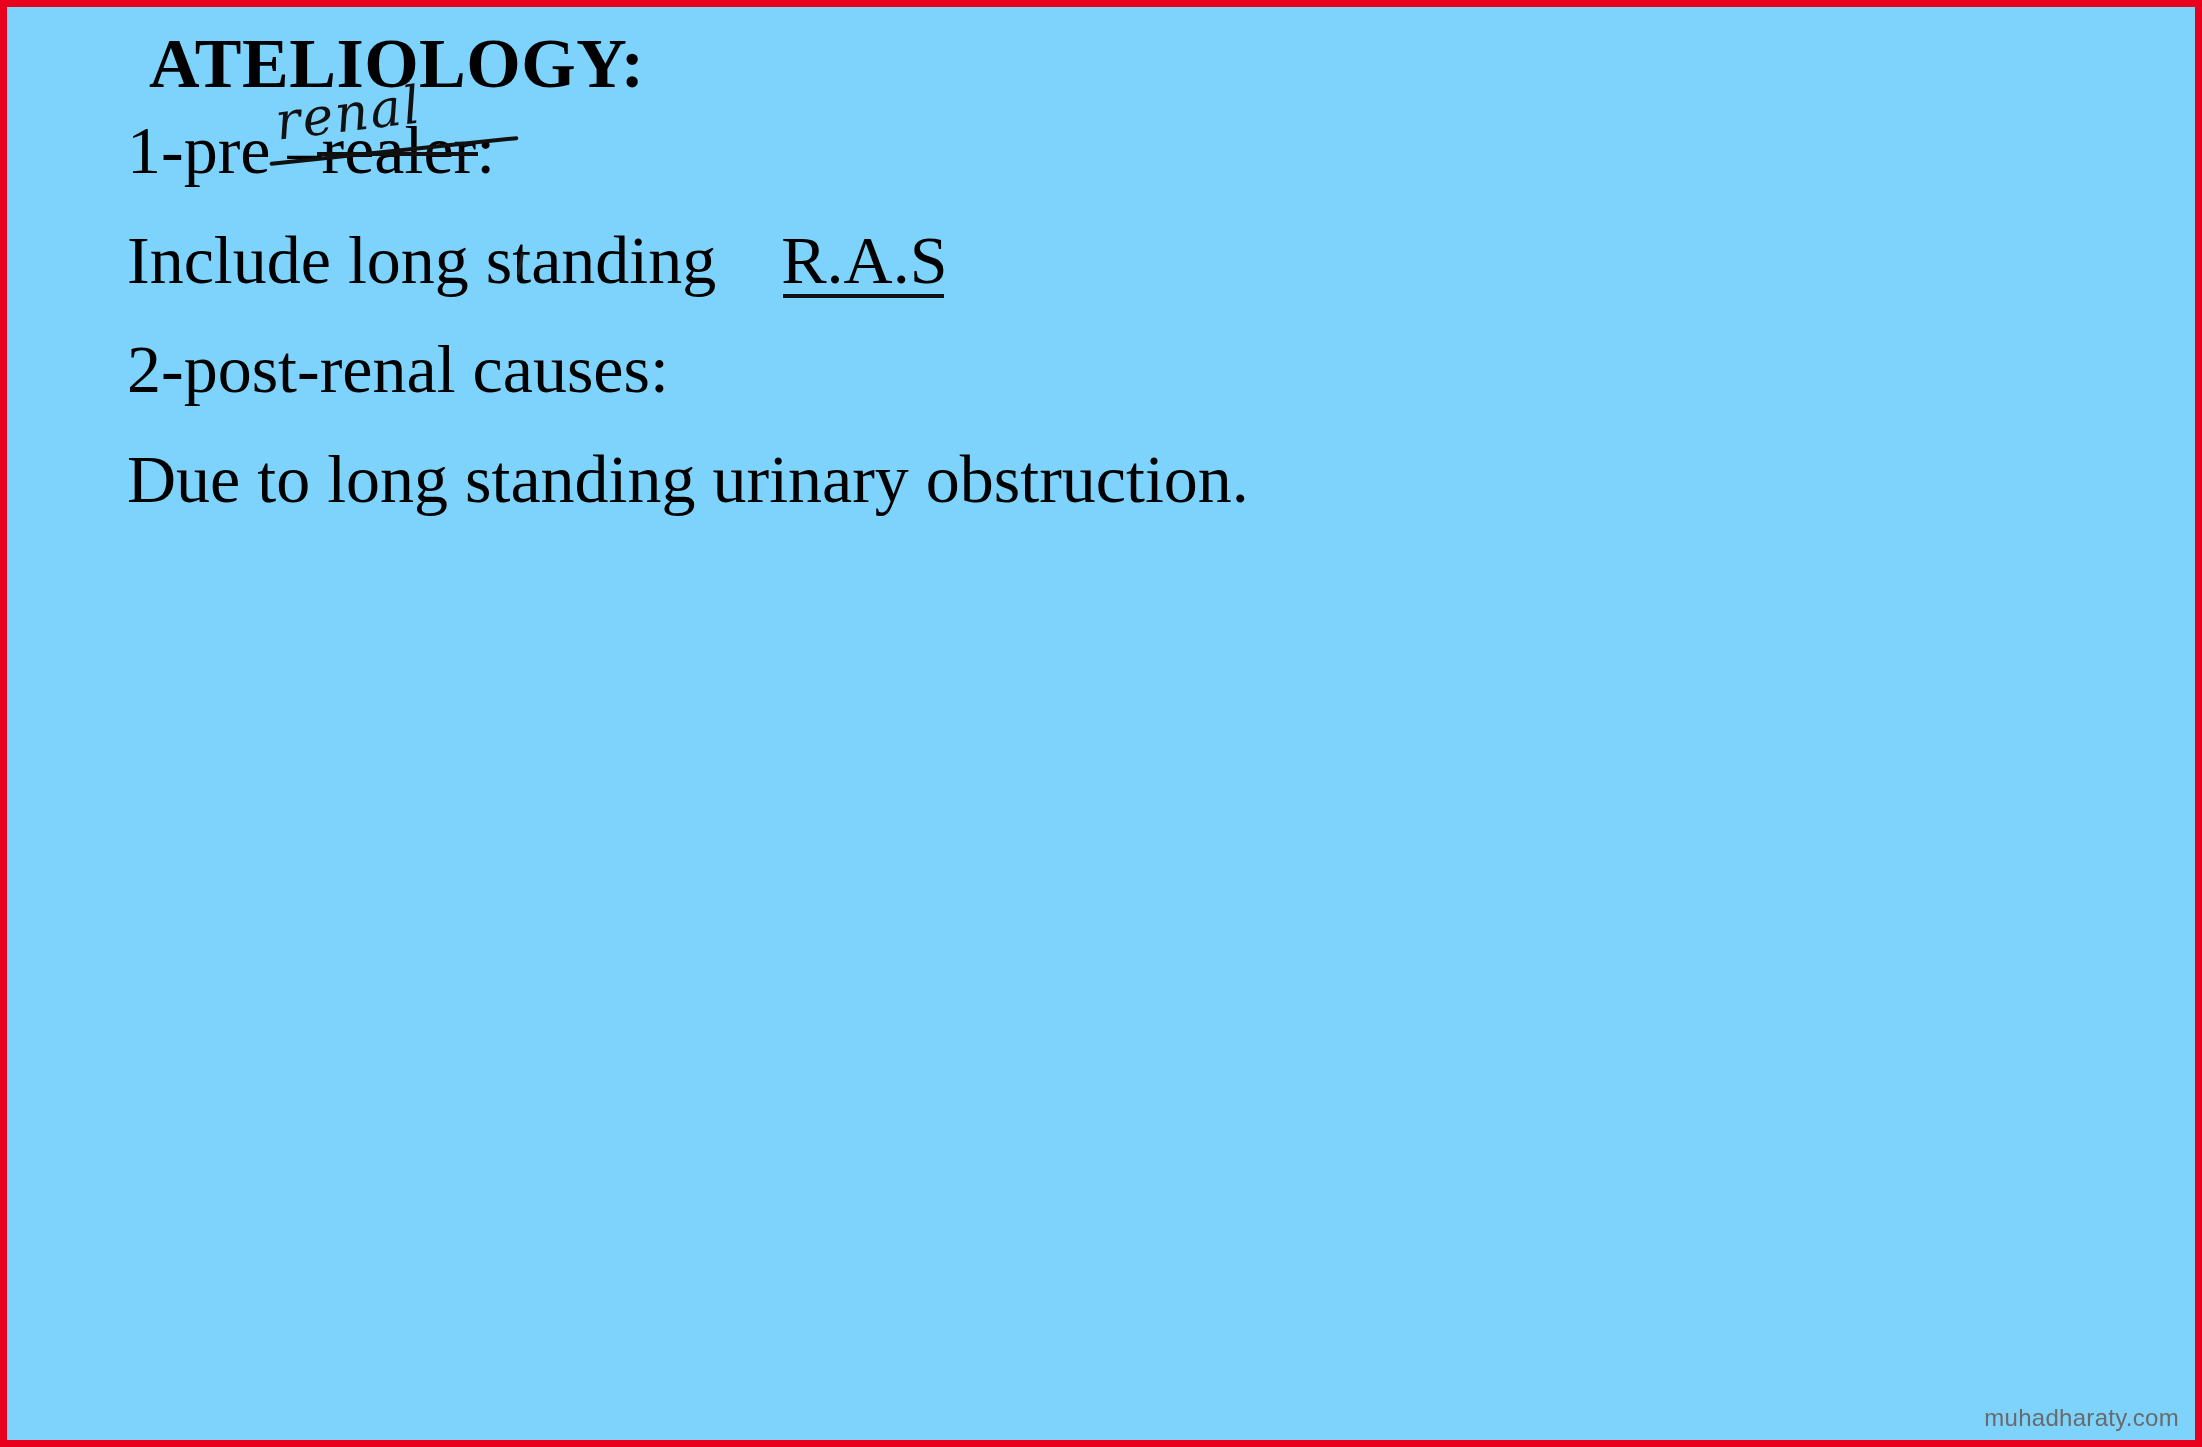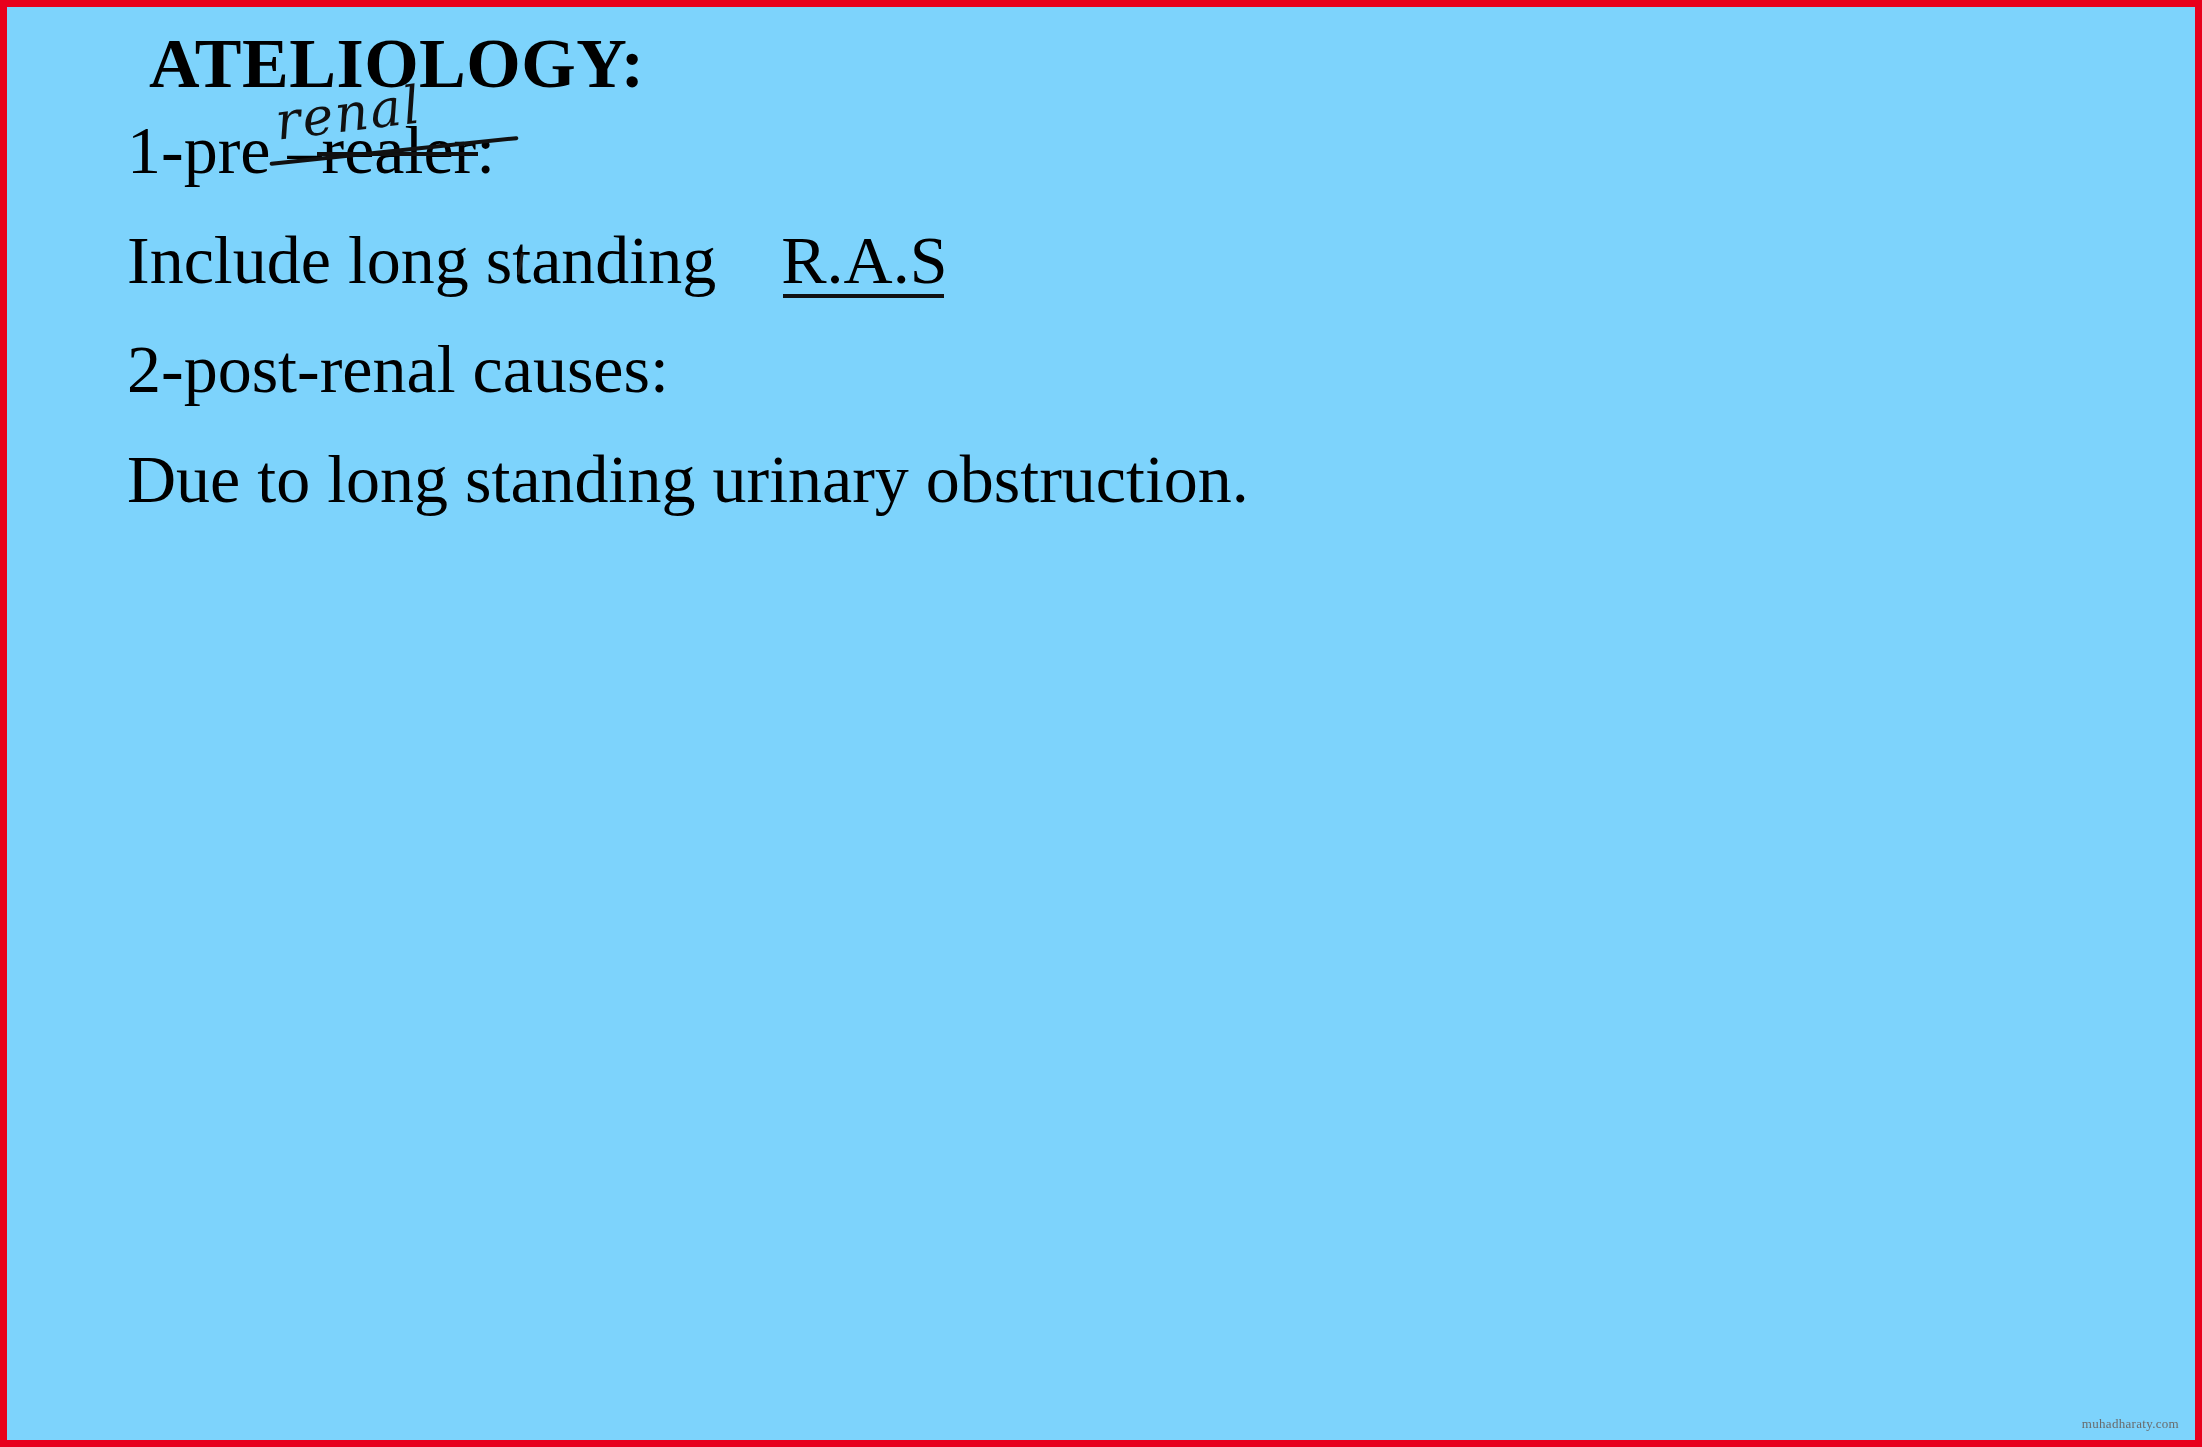--- a/index.html
+++ b/index.html
@@ -110,22 +110,22 @@
     top: 246px;
     width: 3px;
     height: 22px;
     background: #222;
     transform: rotate(10deg);
   }
   .watermark {
     position: absolute;
     right: 16px;
     bottom: 8px;
-    font-family: Liberation Serif, serif;
-    font-size: 13px;
+    font-family: Liberation Sans, sans-serif;
+    font-size: 24px;
     color: #6a6a6a;
     letter-spacing: 0.3px;
   }
 </style>
 </head>
 <body>
 
 <div class="slide">
 
   <div class="content">

